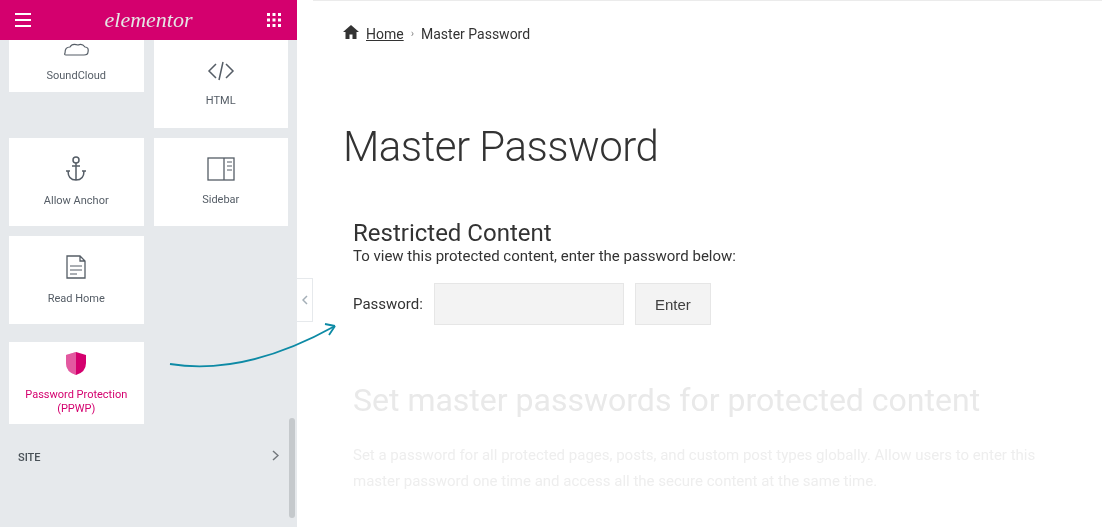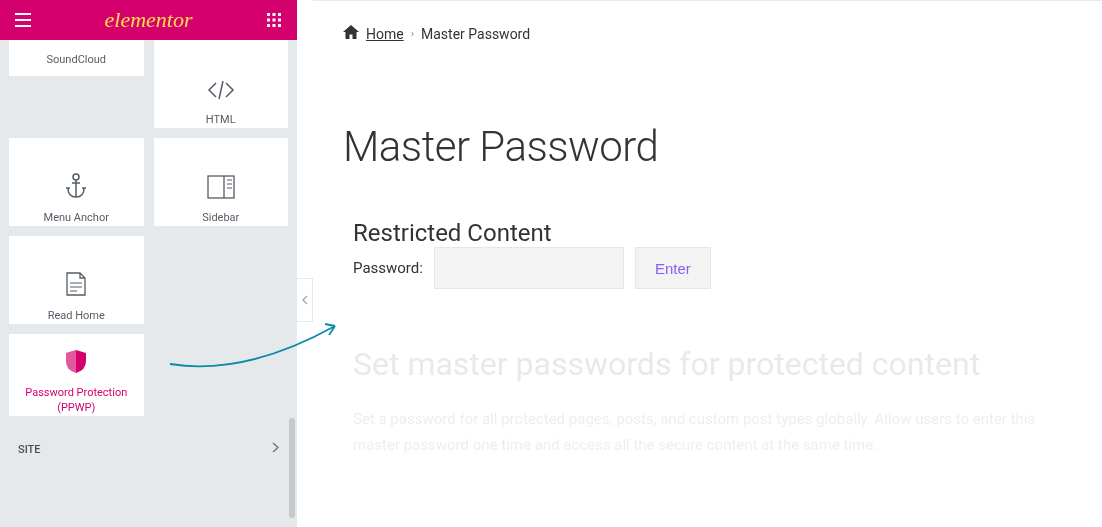--- a/index.html
+++ b/index.html
@@ -34,47 +34,47 @@
       height: 18px;
       display: flex;
       align-items: center;
       justify-content: center;
       cursor: pointer;
     }
     .brand {
       font-family: "Brush Script MT", cursive;
       font-size: 22px;
       font-style: italic;
-      color: #fde047;
+      color: #e5e5e5;
       font-weight: 400;
     }
     .sidebar-body {
       flex: 1;
       overflow-y: auto;
       padding: 0;
     }
     .widget-grid {
       display: grid;
       grid-template-columns: 1fr 1fr;
       gap: 10px;
       padding: 0 9px 10px 9px;
     }
     .widget-card {
       background: #fff;
       height: 88px;
       display: flex;
       flex-direction: column;
       align-items: center;
-      justify-content: flex-end;
+      justify-content: center;
       gap: 8px;
       cursor: pointer;
       border: 1px solid #fff;
     }
     .widget-card.first-row {
-      height: 36px;
+      height: 52px;
       justify-content: flex-end;
       padding-bottom: 8px;
     }
     .widget-card.selected {
       border: 1px solid #fff;
     }
     .widget-card.selected .widget-label {
       color: #d4006e;
     }
     .widget-icon {
@@ -82,20 +82,21 @@
     }
     .widget-label {
       font-size: 11px;
       color: #555d66;
       text-align: center;
       line-height: 1.3;
     }
     .widget-card.ppwp {
       grid-column: 1 / 2;
       height: 82px;
+      margin-top: 8px;
     }
     .section-header {
       display: flex;
       align-items: center;
       justify-content: space-between;
       padding: 16px 18px;
       font-size: 11px;
       color: #495157;
       font-weight: 500;
       cursor: pointer;
@@ -186,21 +187,21 @@
       height: 42px;
       background: #f3f3f3;
       border: 1px solid #e6e6e6;
     }
     .enter-button {
       width: 76px;
       height: 42px;
       background: #f3f3f3;
       border: 1px solid #e6e6e6;
       font-size: 15px;
-      color: #8b5cf6;
+      color: #404040;
       cursor: pointer;
       display: flex;
       align-items: center;
       justify-content: center;
     }
     .watermark-title {
       font-size: 32px;
       color: #e9e9e9;
       font-weight: 400;
       margin-bottom: 24px;
@@ -270,21 +271,21 @@
         <div class="widget-label">HTML</div>
       </div>
 
       <div class="widget-card">
         <div class="widget-icon">
           <svg width="24" height="26" viewBox="0 0 24 26">
               <circle cx="12" cy="4" r="3" fill="none" stroke="#555d66" stroke-width="1.5"></circle>
               <path d="M12 7 L12 24 M4 15 Q4 24 12 24 Q20 24 20 15 M2 15 L6 15 M18 15 L22 15 M8 10 L16 10" fill="none" stroke="#555d66" stroke-width="1.5"></path>
             </svg>
         </div>
-        <div class="widget-label">Menu Anchor</div>
+        <div class="widget-label">Allow Anchor</div>
       </div>
 
       <div class="widget-card">
         <div class="widget-icon">
           <svg width="28" height="24" viewBox="0 0 28 24">
               <rect x="1" y="1" width="26" height="22" fill="none" stroke="#555d66" stroke-width="1.3"></rect>
               <line x1="17" y1="1" x2="17" y2="23" stroke="#555d66" stroke-width="1.3"></line>
               <line x1="20" y1="5" x2="25" y2="5" stroke="#555d66"></line>
               <line x1="20" y1="9" x2="25" y2="9" stroke="#555d66"></line>
               <line x1="20" y1="13" x2="25" y2="13" stroke="#555d66"></line>
@@ -342,20 +343,21 @@
         </svg>
     </span>
     <span class="breadcrumb-home-link">Home</span>
     <span class="breadcrumb-sep">›</span>
     <span>Master Password</span>
   </div>
 
   <h1 class="page-title">Master Password</h1>
 
   <h2 class="restricted-heading">Restricted Content</h2>
+  <p class="restricted-desc">To view this protected content, enter the password below:</p>
   <div class="password-row">
     <span class="password-label">Password:</span>
     <input type="password" class="password-input" style="">
     <button class="enter-button">Enter</button>
   </div>
 
   <h2 class="watermark-title">Set master passwords for protected content</h2>
   <p class="watermark-desc">Set a password for all protected pages, posts, and custom post types globally. Allow users to enter this master password one time and access all the secure content at the same time.</p>
 </div>
 

